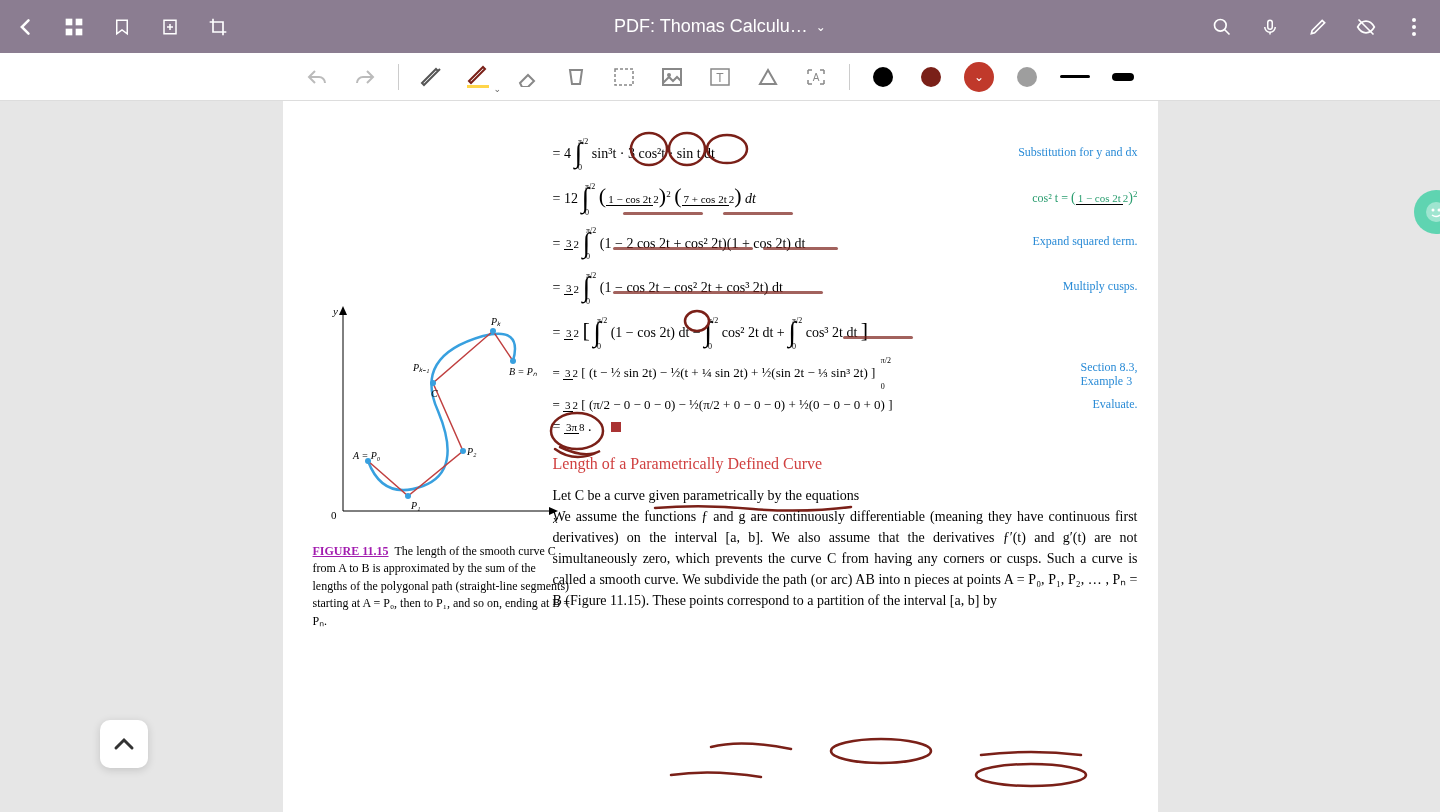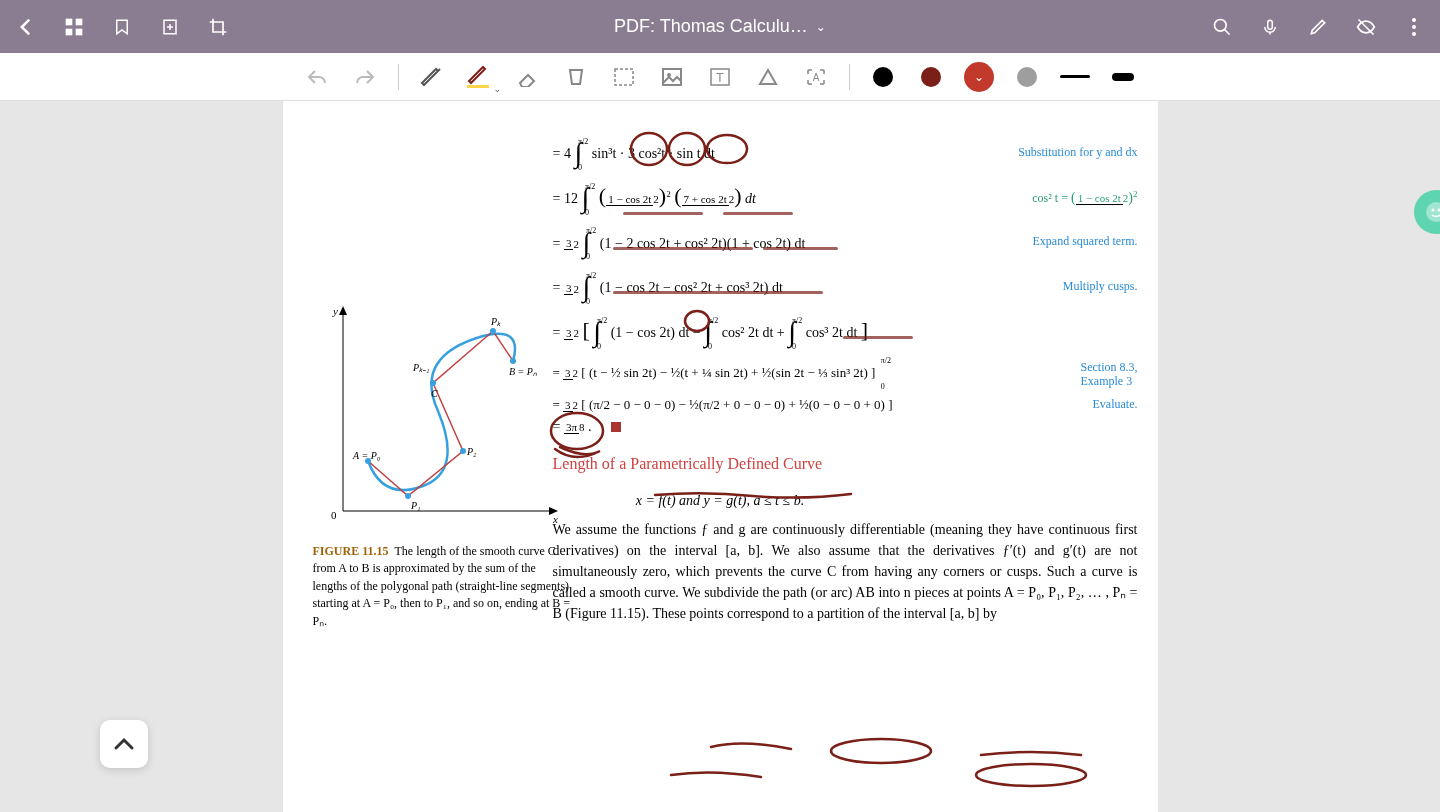--- a/index.html
+++ b/index.html
@@ -71,26 +71,26 @@
 
   .integral { font-size: 28px; font-family: serif; position:relative; top:4px; }
   .frac { display:inline-flex; align-items:center; font-size:11px; line-height:1; vertical-align:middle; }
   .frac .num { border-bottom:1px solid #000; padding:0 2px; }
   .sup { font-size: 9px; vertical-align: super; }
   .limits { display:inline-flex; flex-direction:column; font-size:8px; line-height:1; vertical-align:middle; margin-left:-4px; }
   .limits .upper { margin-bottom:18px; }
 
   .figure-area { position:absolute; left: 30px; top: 200px; width: 260px; }
   .figure-caption { font-size: 12px; line-height: 1.45; margin-top: 8px; font-family:'Times New Roman',serif; }
-  .figure-label { color: #a16207; font-weight: bold; }
+  .figure-label { color: #a21caf; font-weight: bold; text-decoration: underline; }
 
   .red-scribble { stroke: #7a2018; stroke-width: 2.5; fill: none; stroke-linecap: round; }
   .red-underline { position:absolute; height:3px; background: rgba(122,32,24,0.7); border-radius:2px; }
 
-  .section-heading { color:#d04040; font-size:16px; margin: 14px 0 20px 250px; font-family:'Times New Roman',serif; }
+  .section-heading { color:#d04040; font-size:16px; margin: 14px 0 12px 250px; font-family:'Times New Roman',serif; }
   .body-text { font-size:14px; line-height:1.5; margin-left:250px; text-align:justify; font-family:'Times New Roman',serif; }
   .body-center { text-align:center; margin: 10px 250px 10px 250px; font-size:14px; font-style:italic; font-family:'Times New Roman',serif; }
   .italic { font-style: italic; }
 
   
   .expand-btn {
     position: absolute;
     left: 100px;
     bottom: 44px;
     width: 48px;
@@ -462,26 +462,26 @@
         <text x="100" y="70" font-size="10" font-style="italic">Pₖ₋₁</text>
         <text x="178" y="24" font-size="10" font-style="italic">Pₖ</text>
         <text x="196" y="74" font-size="10" font-style="italic">B = Pₙ</text>
       </svg>
       <div class="figure-caption">
         <span class="figure-label">FIGURE 11.15</span>&nbsp;&nbsp;<span>The length of the smooth curve C from A to B is approximated by the sum of the lengths of the polygonal path (straight-line segments) starting at A = P₀, then to P₁, and so on, ending at B = Pₙ.</span>
       </div>
     </div>
 
     <div class="section-heading" style="position:relative;">Length of a Parametrically Defined Curve</div>
+    <div class="body-text" style="position:relative;">Let C be a curve given parametrically by the equations</div>
     <div style="position:relative;margin-left:250px;">
       <svg style="position:absolute;left:100px;top:-4px;" width="200" height="12">
           <path d="M2 6 Q50 2 100 7 Q150 11 198 5" class="red-scribble"></path>
         </svg>
     </div>
-    <div class="body-center">x = f(t)        and        y = g(t),        a ≤ t ≤ b.</div>
     <div class="body-text" style="position:relative;">We assume the functions ƒ and g are continuously differentiable (meaning they have continuous first derivatives) on the interval [a, b]. We also assume that the derivatives ƒ′(t) and g′(t) are not simultaneously zero, which prevents the curve C from having any corners or cusps. Such a curve is called a smooth curve. We subdivide the path (or arc) AB into n pieces at points A = P₀, P₁, P₂, … , Pₙ = B (Figure 11.15). These points correspond to a partition of the interval [a, b] by</div>
 
     <svg style="position:absolute;left:368px;top:618px;" width="460" height="80">
       <path d="M60 28 Q90 20 140 30" class="red-scribble"></path>
       <ellipse cx="230" cy="32" rx="50" ry="12" class="red-scribble"></ellipse>
       <path d="M330 36 Q380 30 430 36" class="red-scribble"></path>
       <path d="M20 56 Q60 50 110 58" class="red-scribble"></path>
       <ellipse cx="380" cy="56" rx="55" ry="11" class="red-scribble"></ellipse>
     </svg>
 

